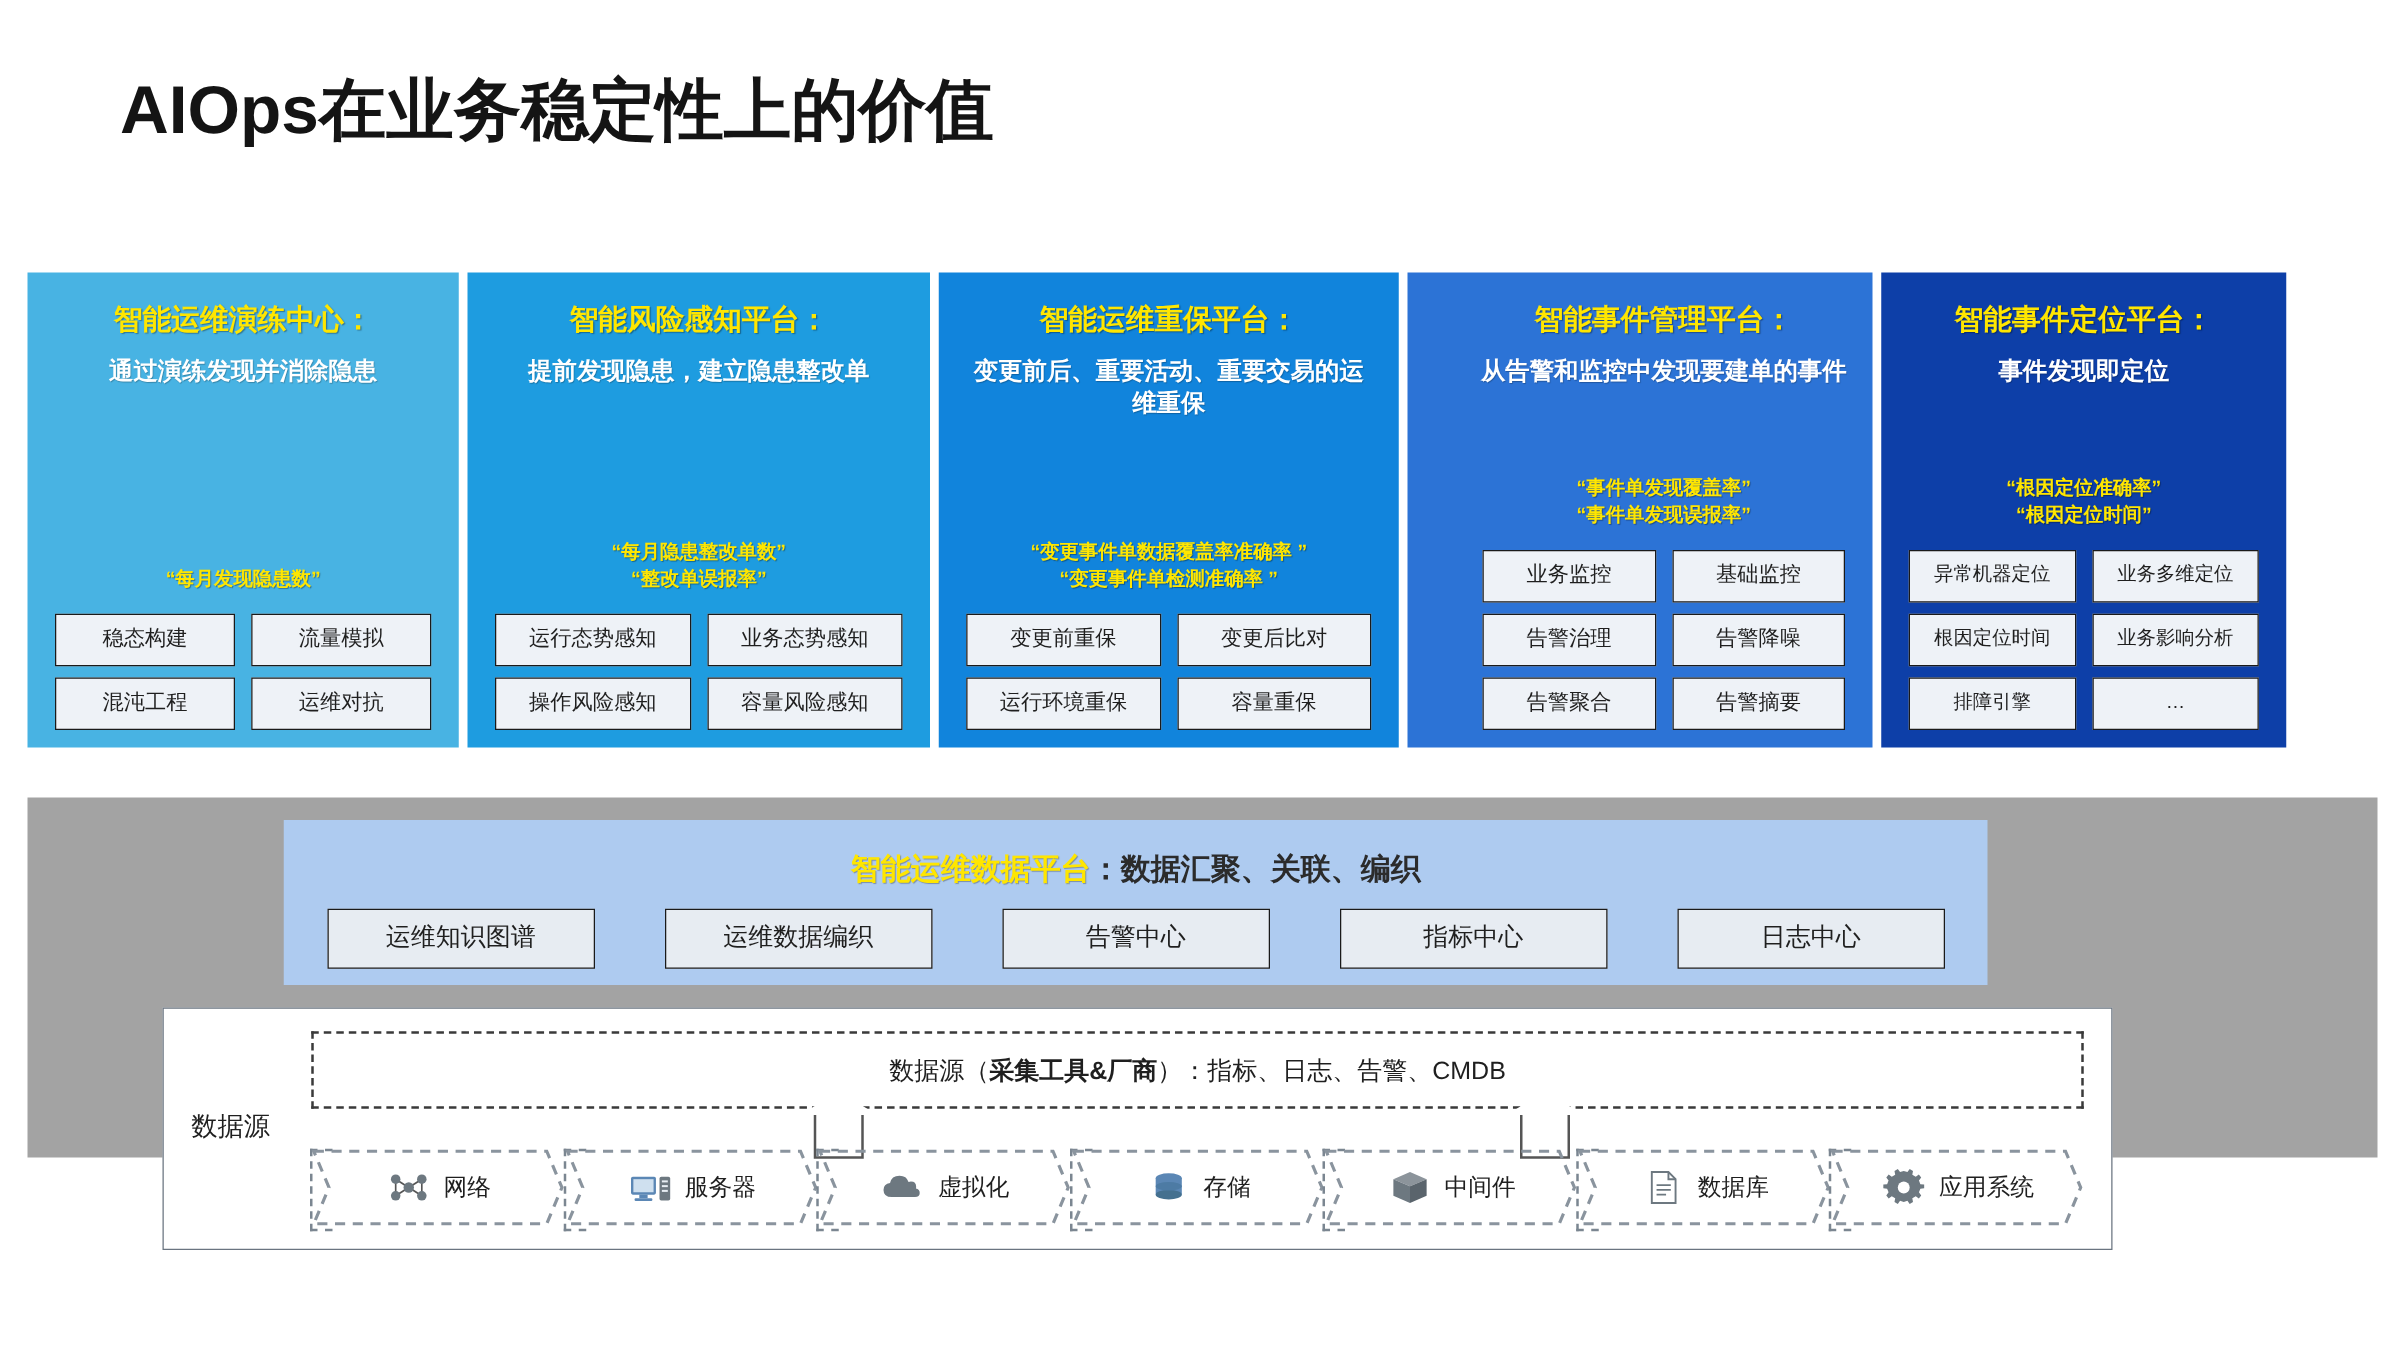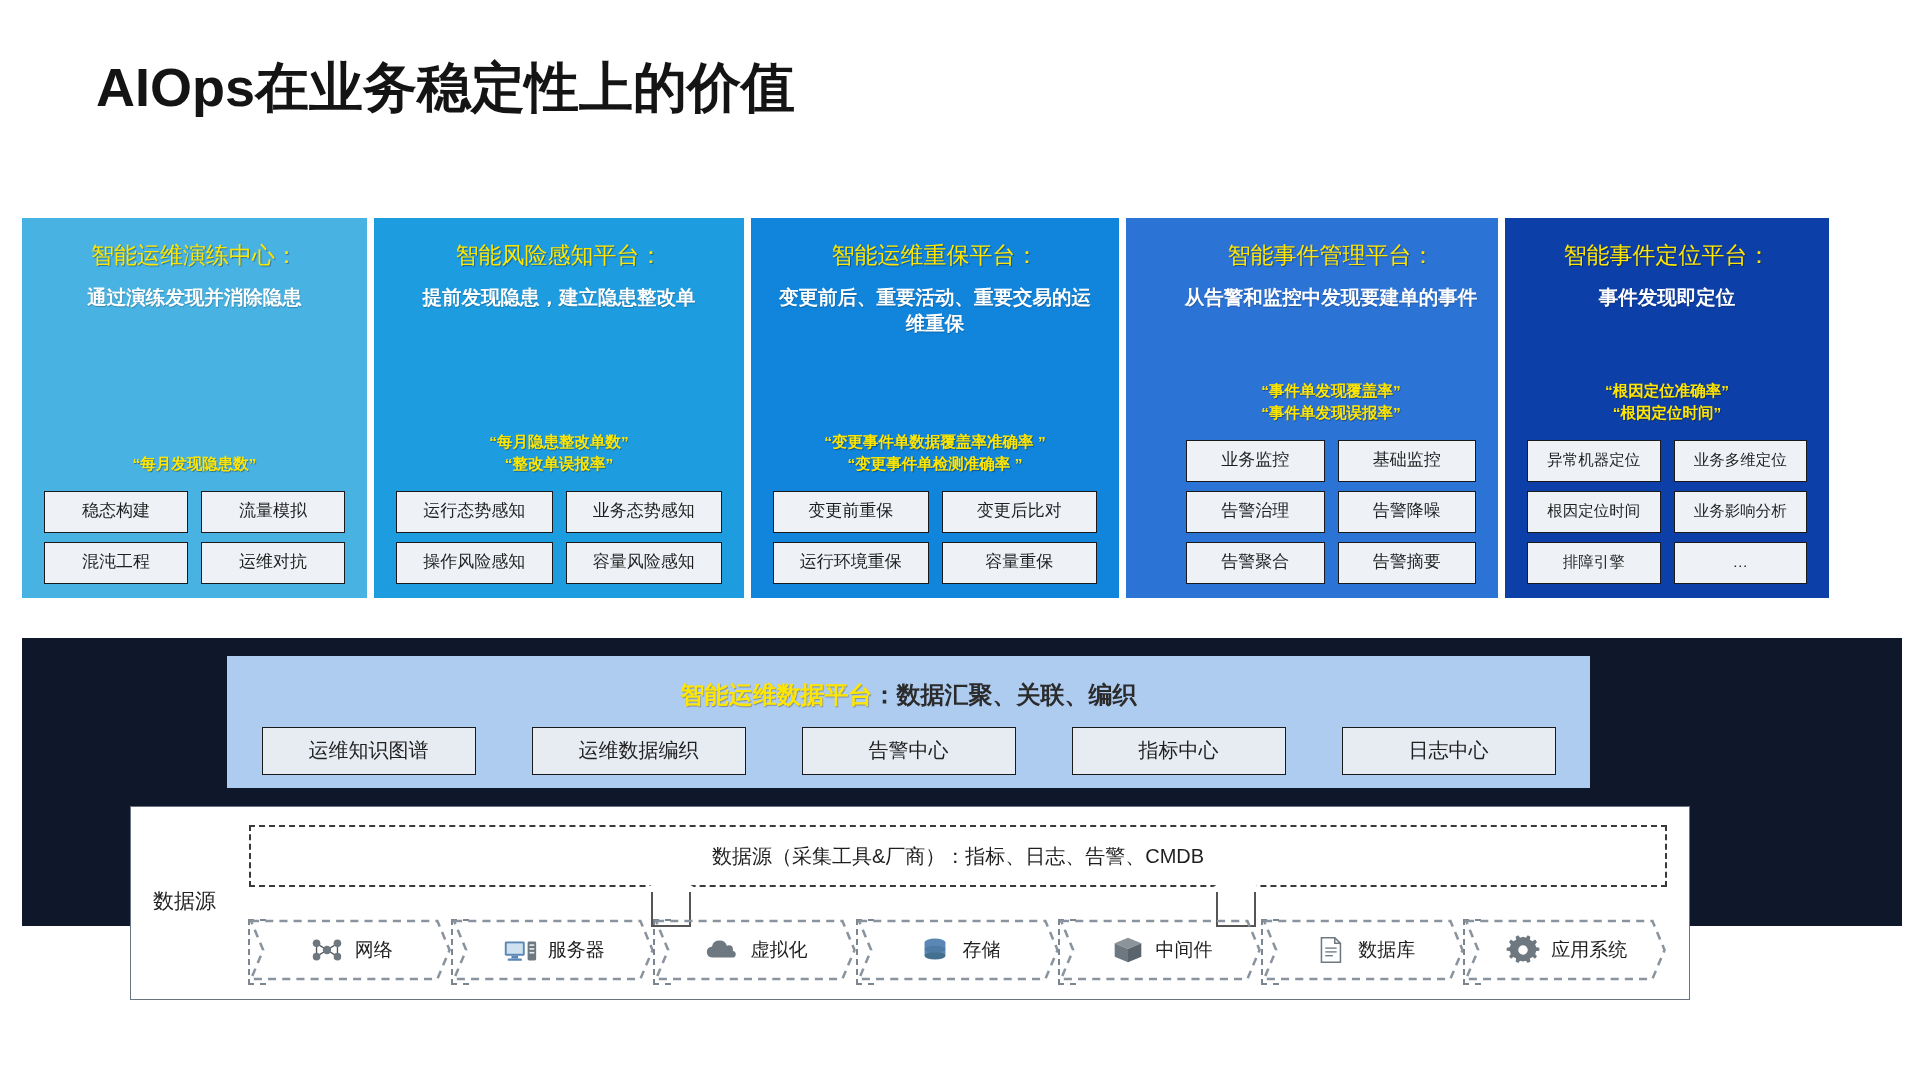--- a/index.html
+++ b/index.html
@@ -31,21 +31,21 @@
     padding:22px 10px 14px;
     box-sizing:border-box;
   }
   .c1{width:345px;background:#48b3e3;}
   .c2{width:370px;background:#1e9ce0;}
   .c3{width:368px;background:#1184dc;}
   .c4{width:372px;background:#2c73d6;padding-left:48px;}
   .c5{width:324px;background:#0d3fa8;}
 
   .card-title{
-    font-size:23px;font-weight:normal;color:#ffe600;
+    font-size:23px;font-weight:bold;color:#ffe600;
     text-shadow:1px 1px 1px rgba(0,0,0,.35);
     white-space:nowrap;margin-bottom:14px;
   }
   .card-sub{
     font-size:19.5px;font-weight:bold;color:#ffffff;
     text-align:center;line-height:1.32;
     text-shadow:0.6px 0.6px 0.8px rgba(0,0,0,.25);
     max-width:95%;
   }
   .card-metrics{
@@ -65,21 +65,21 @@
     height:40px;line-height:38px;text-align:center;
     font-size:17px;color:#1f1f1f;
     white-space:nowrap;overflow:hidden;
   }
   .c5 .chip{font-size:15.5px;}
 
   
   .lower{
     position:absolute;left:22px;top:638px;
     width:1880px;height:288px;
-    background:#0f172a;
+    background:#a3a3a3;
   }
   .data-platform{
     position:absolute;left:205px;top:18px;
     width:1363px;height:132px;
     background:#aecbf0;
   }
   .dp-title{
     text-align:center;margin-top:23px;
     font-size:24px;font-weight:bold;color:#2b2b2b;
     white-space:nowrap;
@@ -108,21 +108,21 @@
   .ds-dashed{
     position:absolute;left:118px;top:18px;
     width:1418px;height:62px;
     border:2.2px dashed #3a3a3a;
     box-sizing:border-box;
     display:flex;align-items:center;justify-content:center;
   }
   .ds-dashed-text{
     font-size:20px;color:#1f1f1f;white-space:nowrap;
   }
-  .ds-dashed-text .b{font-weight:normal;text-align:center;}
+  .ds-dashed-text .b{font-weight:bold;text-align:center;}
 
   .arrow{
     position:absolute;width:36px;height:34px;
     background:#ffffff;border:2px solid #555;
   }
   .arrow:before{
     content:"";position:absolute;left:-13px;top:-18px;
     border-left:31px solid transparent;border-right:31px solid transparent;
     border-bottom:19px solid #ffffff;
   }

